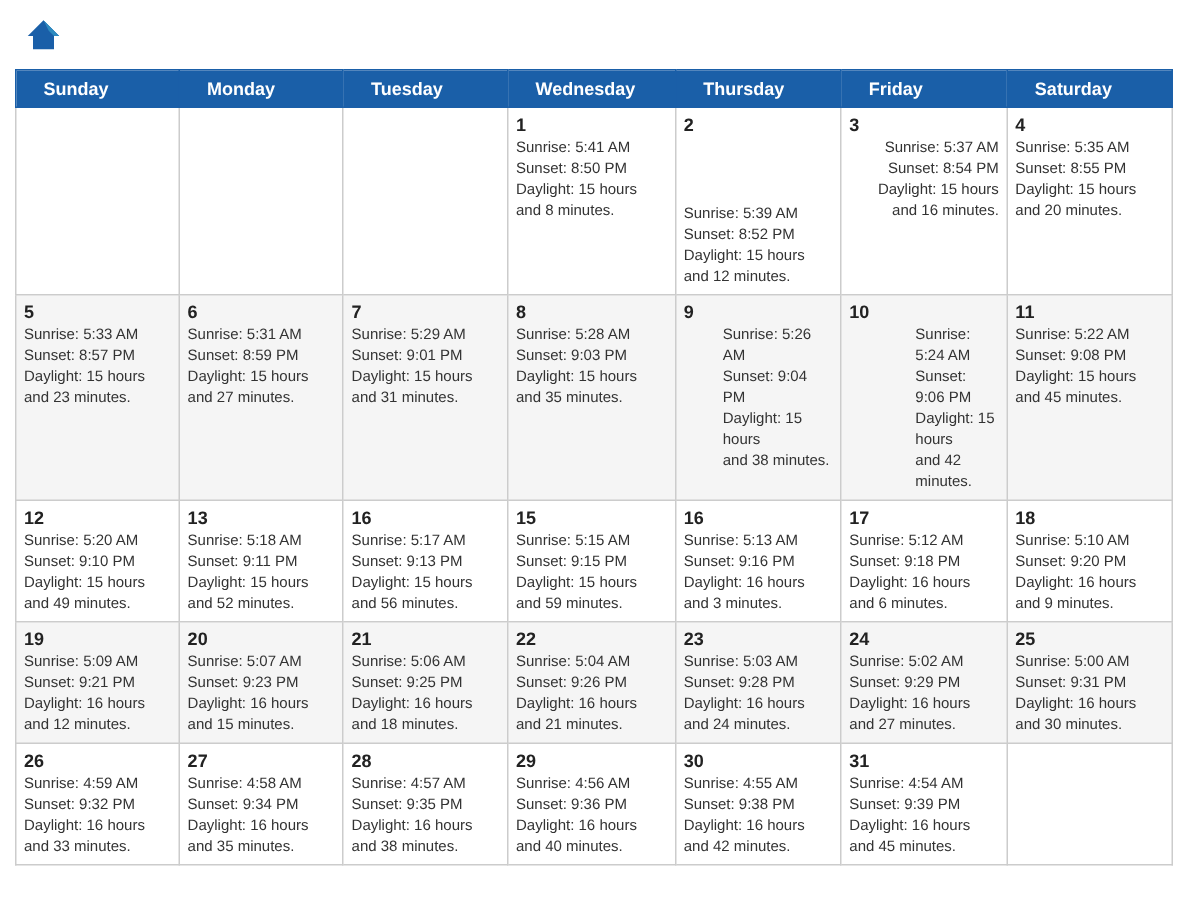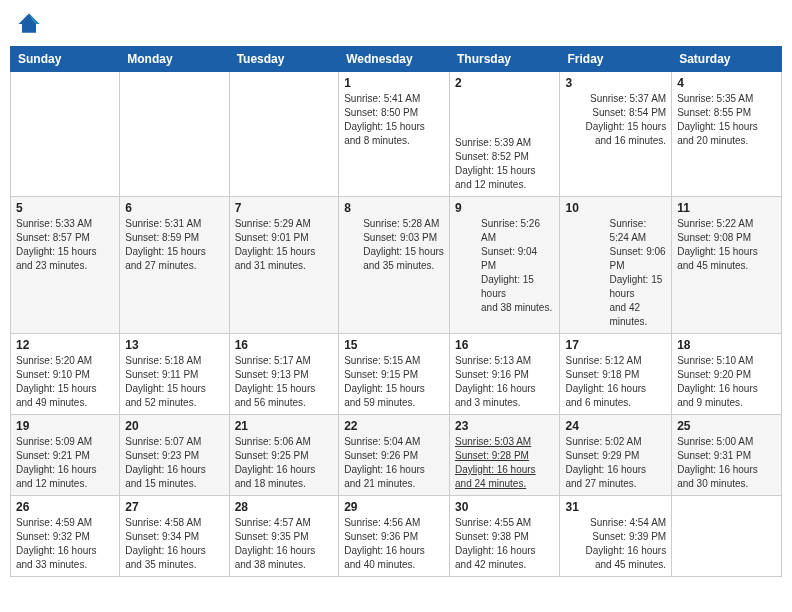--- a/index.html
+++ b/index.html
@@ -56,21 +56,21 @@
     }
     .calendar {
       width: 100%;
       border-collapse: collapse;
       font-size: 10.5px;
     }
     .calendar th {
       background-color: #1a5fa8;
       color: #fff;
       text-align: left;
-      padding: 5px 7px;
+      padding: 5px 18px;
       font-size: 12px;
       font-weight: bold;
       border: 1px solid #1a5fa8;
     }
     .calendar td {
       border: 1px solid #ccc;
       vertical-align: top;
       padding: 4px 5px;
       width: 113px;
       min-height: 80px;
@@ -180,21 +180,21 @@
         </td>
         <td>
           <span class="day-number">7</span>
           <div class="day-info" style="white-space: pre-line;">Sunrise: 5:29 AM
 Sunset: 9:01 PM
 Daylight: 15 hours
 and 31 minutes.</div>
         </td>
         <td>
           <span class="day-number">8</span>
-          <div class="day-info" style="white-space: pre-line; margin-left: 19px;">Sunrise: 5:28 AM
+          <div class="day-info" style="white-space: pre-line;">Sunrise: 5:28 AM
 Sunset: 9:03 PM
 Daylight: 15 hours
 and 35 minutes.</div>
         </td>
         <td>
           <span class="day-number">9</span>
           <div class="day-info" style="white-space: pre-line; margin-left: 26px;">Sunrise: 5:26 AM
 Sunset: 9:04 PM
 Daylight: 15 hours
 and 38 minutes.</div>
@@ -289,21 +289,21 @@
         </td>
         <td>
           <span class="day-number">22</span>
           <div class="day-info" style="white-space: pre-line;">Sunrise: 5:04 AM
 Sunset: 9:26 PM
 Daylight: 16 hours
 and 21 minutes.</div>
         </td>
         <td>
           <span class="day-number">23</span>
-          <div class="day-info" style="white-space: pre-line; text-decoration: underline;">Sunrise: 5:03 AM
+          <div class="day-info" style="white-space: pre-line;">Sunrise: 5:03 AM
 Sunset: 9:28 PM
 Daylight: 16 hours
 and 24 minutes.</div>
         </td>
         <td>
           <span class="day-number">24</span>
           <div class="day-info" style="white-space: pre-line;">Sunrise: 5:02 AM
 Sunset: 9:29 PM
 Daylight: 16 hours
 and 27 minutes.</div>
@@ -347,21 +347,21 @@
         </td>
         <td>
           <span class="day-number">30</span>
           <div class="day-info" style="white-space: pre-line;">Sunrise: 4:55 AM
 Sunset: 9:38 PM
 Daylight: 16 hours
 and 42 minutes.</div>
         </td>
         <td>
           <span class="day-number">31</span>
-          <div class="day-info" style="white-space: pre-line; text-align: right;">Sunrise: 4:54 AM
+          <div class="day-info" style="white-space: pre-line;">Sunrise: 4:54 AM
 Sunset: 9:39 PM
 Daylight: 16 hours
 and 45 minutes.</div>
         </td>
         <td class="empty-cell"></td>
       </tr>
     </tbody>
 </table>
 
 </body></html>

